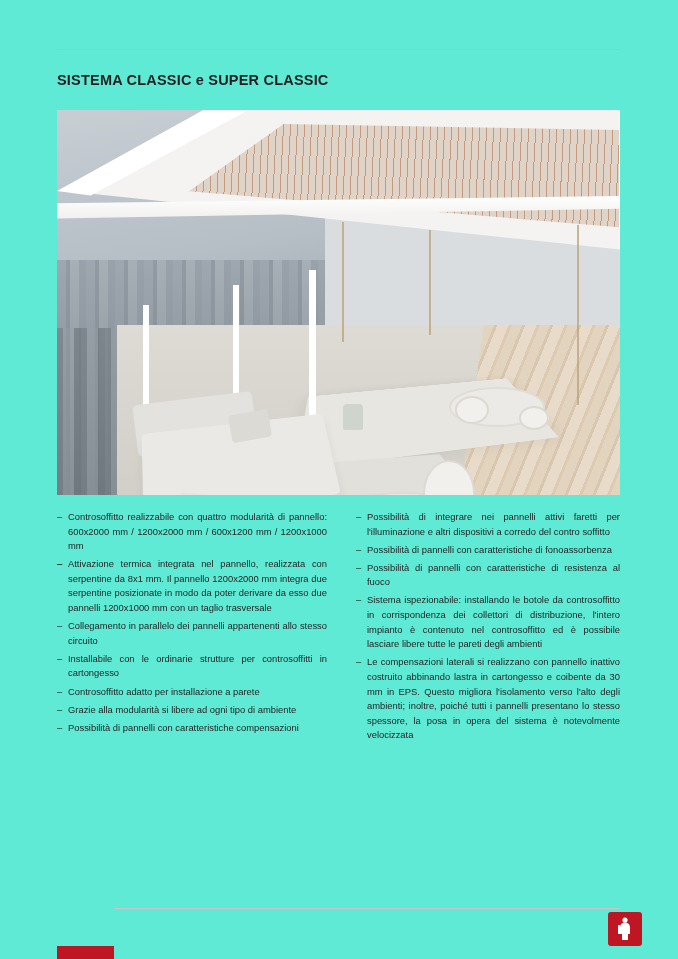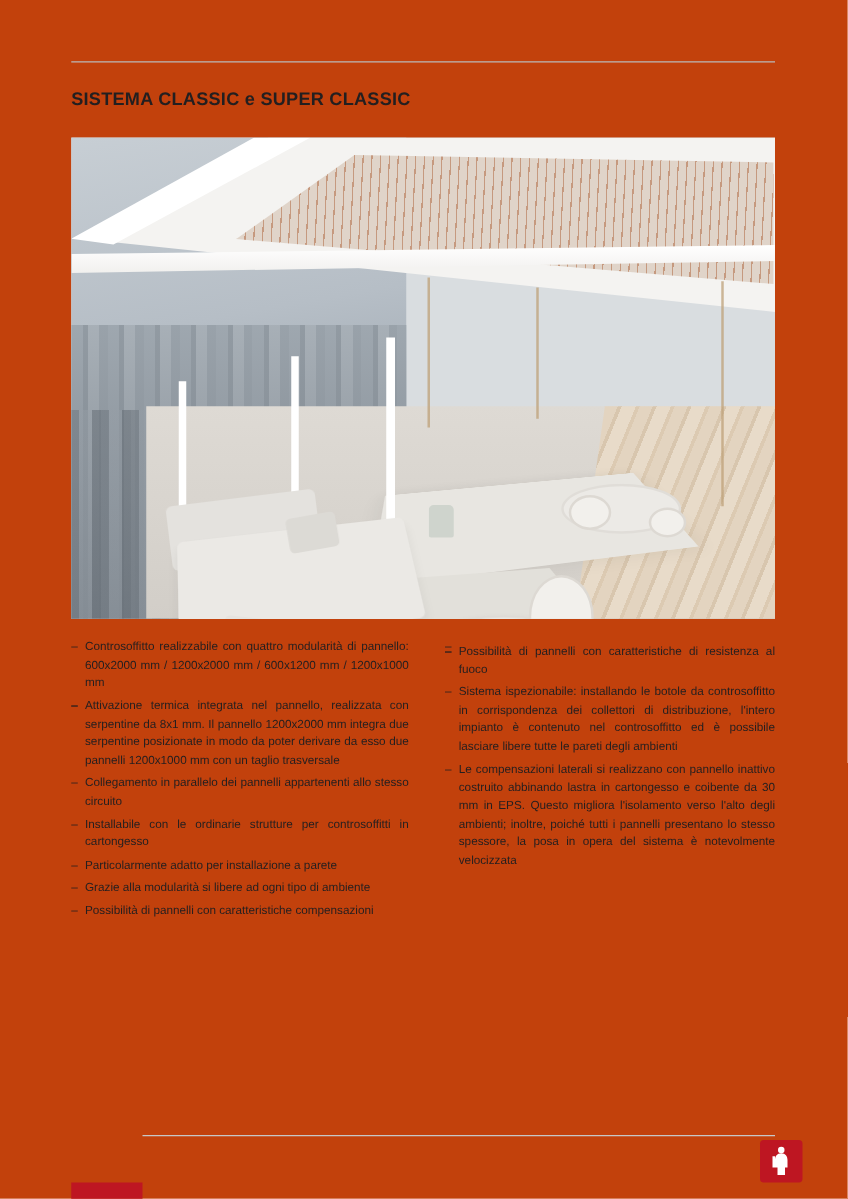--- a/index.html
+++ b/index.html
@@ -11,21 +11,21 @@
     height: 959px;
     background: #ffffff;
     font-family: "Liberation Sans", sans-serif;
     color: #231f20;
     overflow: hidden;
     position: relative;
   }
   .page {
     position: absolute;
     inset: 0;
-    background: #c2410c;
+    background: #5eead4;
   }
   .rule-top {
     position: absolute;
     left: 57px;
     top: 49px;
     width: 563px;
     height: 1px;
     background: #b9b9b9;
   }
   .page-title {
@@ -346,28 +346,28 @@
 
   </div>
 
   <div class="cols">
     <div class="col col-left">
       <div class="bullet"><span class="dash">–</span><span>Controsoffitto realizzabile con quattro modularità di pannello: 600x2000 mm / 1200x2000 mm / 600x1200 mm / 1200x1000 mm</span></div>
       <div class="bullet"><span class="dash">–</span></div>
       <div class="bullet"><span class="dash">–</span><span>Attivazione termica integrata nel pannello, realizzata con serpentine da 8x1 mm. Il pannello 1200x2000 mm integra due serpentine posizionate in modo da poter derivare da esso due pannelli 1200x1000 mm con un taglio trasversale</span></div>
       <div class="bullet"><span class="dash">–</span><span>Collegamento in parallelo dei pannelli appartenenti allo stesso circuito</span></div>
       <div class="bullet"><span class="dash">–</span><span>Installabile con le ordinarie strutture per controsoffitti in cartongesso</span></div>
-      <div class="bullet"><span class="dash">–</span><span>Particolarmente adatto per installazione a parete</span></div>
+      <div class="bullet"><span class="dash">–</span><span>Controsoffitto adatto per installazione a parete</span></div>
       <div class="bullet"><span class="dash">–</span><span>Grazie alla modularità si libere ad ogni tipo di ambiente</span></div>
       <div class="bullet"><span class="dash">–</span><span>Possibilità di pannelli con caratteristiche compensazioni</span></div>
     </div>
 
     <div class="col col-right">
-      <div class="bullet"><span class="dash">–</span></div>
-      <div class="bullet"><span class="dash">–</span></div>
+      <div class="bullet"><span class="dash">–</span><span>Possibilità di integrare nei pannelli attivi faretti per l'illuminazione e altri dispositivi a corredo del contro soffitto</span></div>
+      <div class="bullet"><span class="dash">–</span><span>Possibilità di pannelli con caratteristiche di fonoassorbenza</span></div>
       <div class="bullet"><span class="dash">–</span><span>Possibilità di pannelli con caratteristiche di resistenza al fuoco</span></div>
       <div class="bullet"><span class="dash">–</span><span>Sistema ispezionabile: installando le botole da controsoffitto in corrispondenza dei collettori di distribuzione, l'intero impianto è contenuto nel controsoffitto ed è possibile lasciare libere tutte le pareti degli ambienti</span></div>
       <div class="bullet"><span class="dash">–</span><span>Le compensazioni laterali si realizzano con pannello inattivo costruito abbinando lastra in cartongesso e coibente da 30 mm in EPS. Questo migliora l'isolamento verso l'alto degli ambienti; inoltre, poiché tutti i pannelli presentano lo stesso spessore, la posa in opera del sistema è notevolmente velocizzata</span></div>
     </div>
   </div>
 
   <div class="footer-rule"></div>
   <div class="page-num-box">32</div>
 
   <div class="logo">

